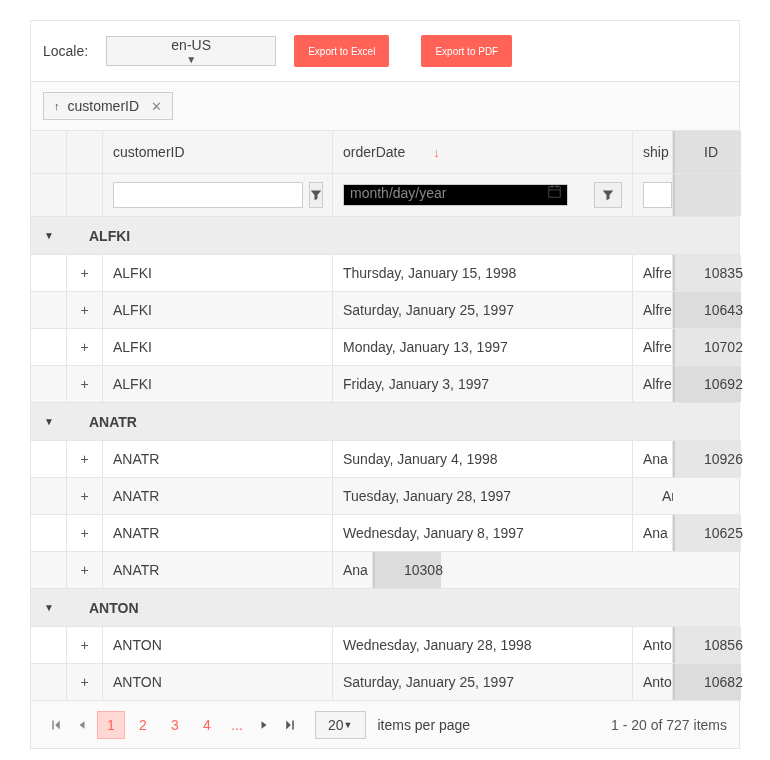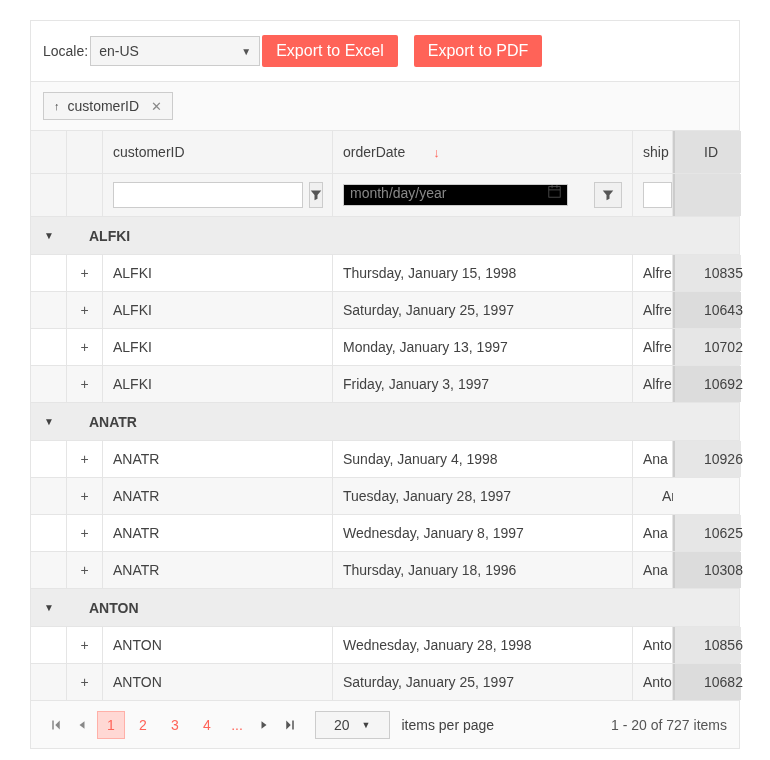--- a/index.html
+++ b/index.html
@@ -1,22 +1,22 @@
 <!DOCTYPE html>
 <html><head>
 <meta charset="utf-8">
 <style>
 * { box-sizing: border-box; margin: 0; padding: 0; }
 body { font-family: Arial, sans-serif; font-size: 14px; color: #424242; background: #fff; }
 .container { width: 770px; padding: 20px 30px; }
 .panel { border: 1px solid #e5e5e5; }
-.toolbar { display: flex; align-items: center; padding: 14px 12px; gap: 2px; }
-.select { display: inline-flex; align-items: center; justify-content: space-between; border: 1px solid #ccc; background: #f5f5f5; height: 30px; padding: 0 8px; width: 170px; cursor: pointer; }
+.toolbar { display: flex; align-items: center; padding: 14px 12px; gap: 18px; }
+.select { display: inline-flex; align-items: center; justify-content: space-between; border: 1px solid #ccc; background: #f5f5f5; height: 30px; padding: 0 8px; width: 170px; cursor: pointer; flex-direction: column; }
 .select .caret { font-size: 10px; color: #555; }
-.btn { background: #ff6358; color: #fff; border: none; height: 32px; padding: 0 14px; font-size: 16px; cursor: pointer; border-radius: 2px; }
+.btn { background: #ff6358; color: #fff; border: none; height: 32px; padding: 0 14px; font-size: 10px; cursor: pointer; border-radius: 2px; }
 .btn + .btn { margin-left: 14px; }
 .grouping-bar { border-top: 1px solid #e5e5e5; padding: 10px 12px; background: #fafafa; }
 .group-chip { display: inline-flex; align-items: center; gap: 8px; border: 1px solid #ccc; background: #f5f5f5; padding: 4px 10px; height: 28px; cursor: pointer; }
 .group-chip .arrow-up { font-size: 11px; }
 .group-chip .close-x { color: #888; font-size: 13px; margin-left: 4px; }
 .grid { position: relative; }
 .header-row, .filter-row, .data-row, .group-row { display: flex; border-top: 1px solid #e5e5e5; }
 .header-row { background: #f5f5f5; }
 .filter-row { background: #f5f5f5; }
 .col { border-right: 1px solid #e5e5e5; display: flex; align-items: center; padding: 0 10px; }
@@ -43,21 +43,21 @@
 .data-row.alt { background: #f7f7f7; }
 .data-row.alt .c-id { background: #dcdcdc; }
 .data-row .c-id { background: #e6e6e6; }
 .plus { font-size: 14px; color: #555; cursor: pointer; }
 .ship-trunc { overflow: hidden; text-overflow: clip; white-space: nowrap; text-align: center; }
 .pager { display: flex; align-items: center; border-top: 1px solid #e5e5e5; height: 48px; padding: 0 12px; background: #fafafa; }
 .pager-nav-btn { width: 26px; height: 26px; display: inline-flex; align-items: center; justify-content: center; cursor: pointer; color: #777; font-size: 12px; }
 .page-num { width: 28px; height: 28px; display: inline-flex; align-items: center; justify-content: center; color: #ff6358; cursor: pointer; margin: 0 2px; }
 .page-num.current { background: #ffd8d4; border: 1px solid #ffb0a8; }
 .page-ellipsis { width: 28px; text-align: center; color: #ff6358; }
-.page-size { display: inline-flex; align-items: center; border: 1px solid #ccc; background: #f5f5f5; height: 28px; padding: 0 18px; margin: 0 12px; gap: 12px; cursor: pointer; }
+.page-size { display: inline-flex; align-items: center; border: 1px solid #ccc; background: #f5f5f5; height: 28px; padding: 0 12px; margin: 0 12px; cursor: pointer; }
 .page-size .caret { font-size: 9px; }
 .pager-info { margin-left: auto; color: #555; }
 svg { display: block; }
 </style>
 </head>
 <body>
 
 <div class="container">
 <div class="panel">
 
@@ -222,21 +222,20 @@
               <span class="ship-trunc">Ana</span>
             </div>
             <div class="col c-id">10625</div>
           </div>
           <div class="data-row alt">
             <div class="col c-spacer"></div>
             <div class="col c-plus">
               <span class="plus">+</span>
             </div>
             <div class="col c-cust">ANATR</div>
-            <div class="col c-date">Thursday, January 18, 1996</div>
             <div class="col c-ship">
               <span class="ship-trunc">Ana</span>
             </div>
             <div class="col c-id">10308</div>
           </div>
           <div class="group-row">
             <span class="caret-down">▼</span>
             <span class="group-label">ANTON</span>
           </div>
           <div class="data-row">

